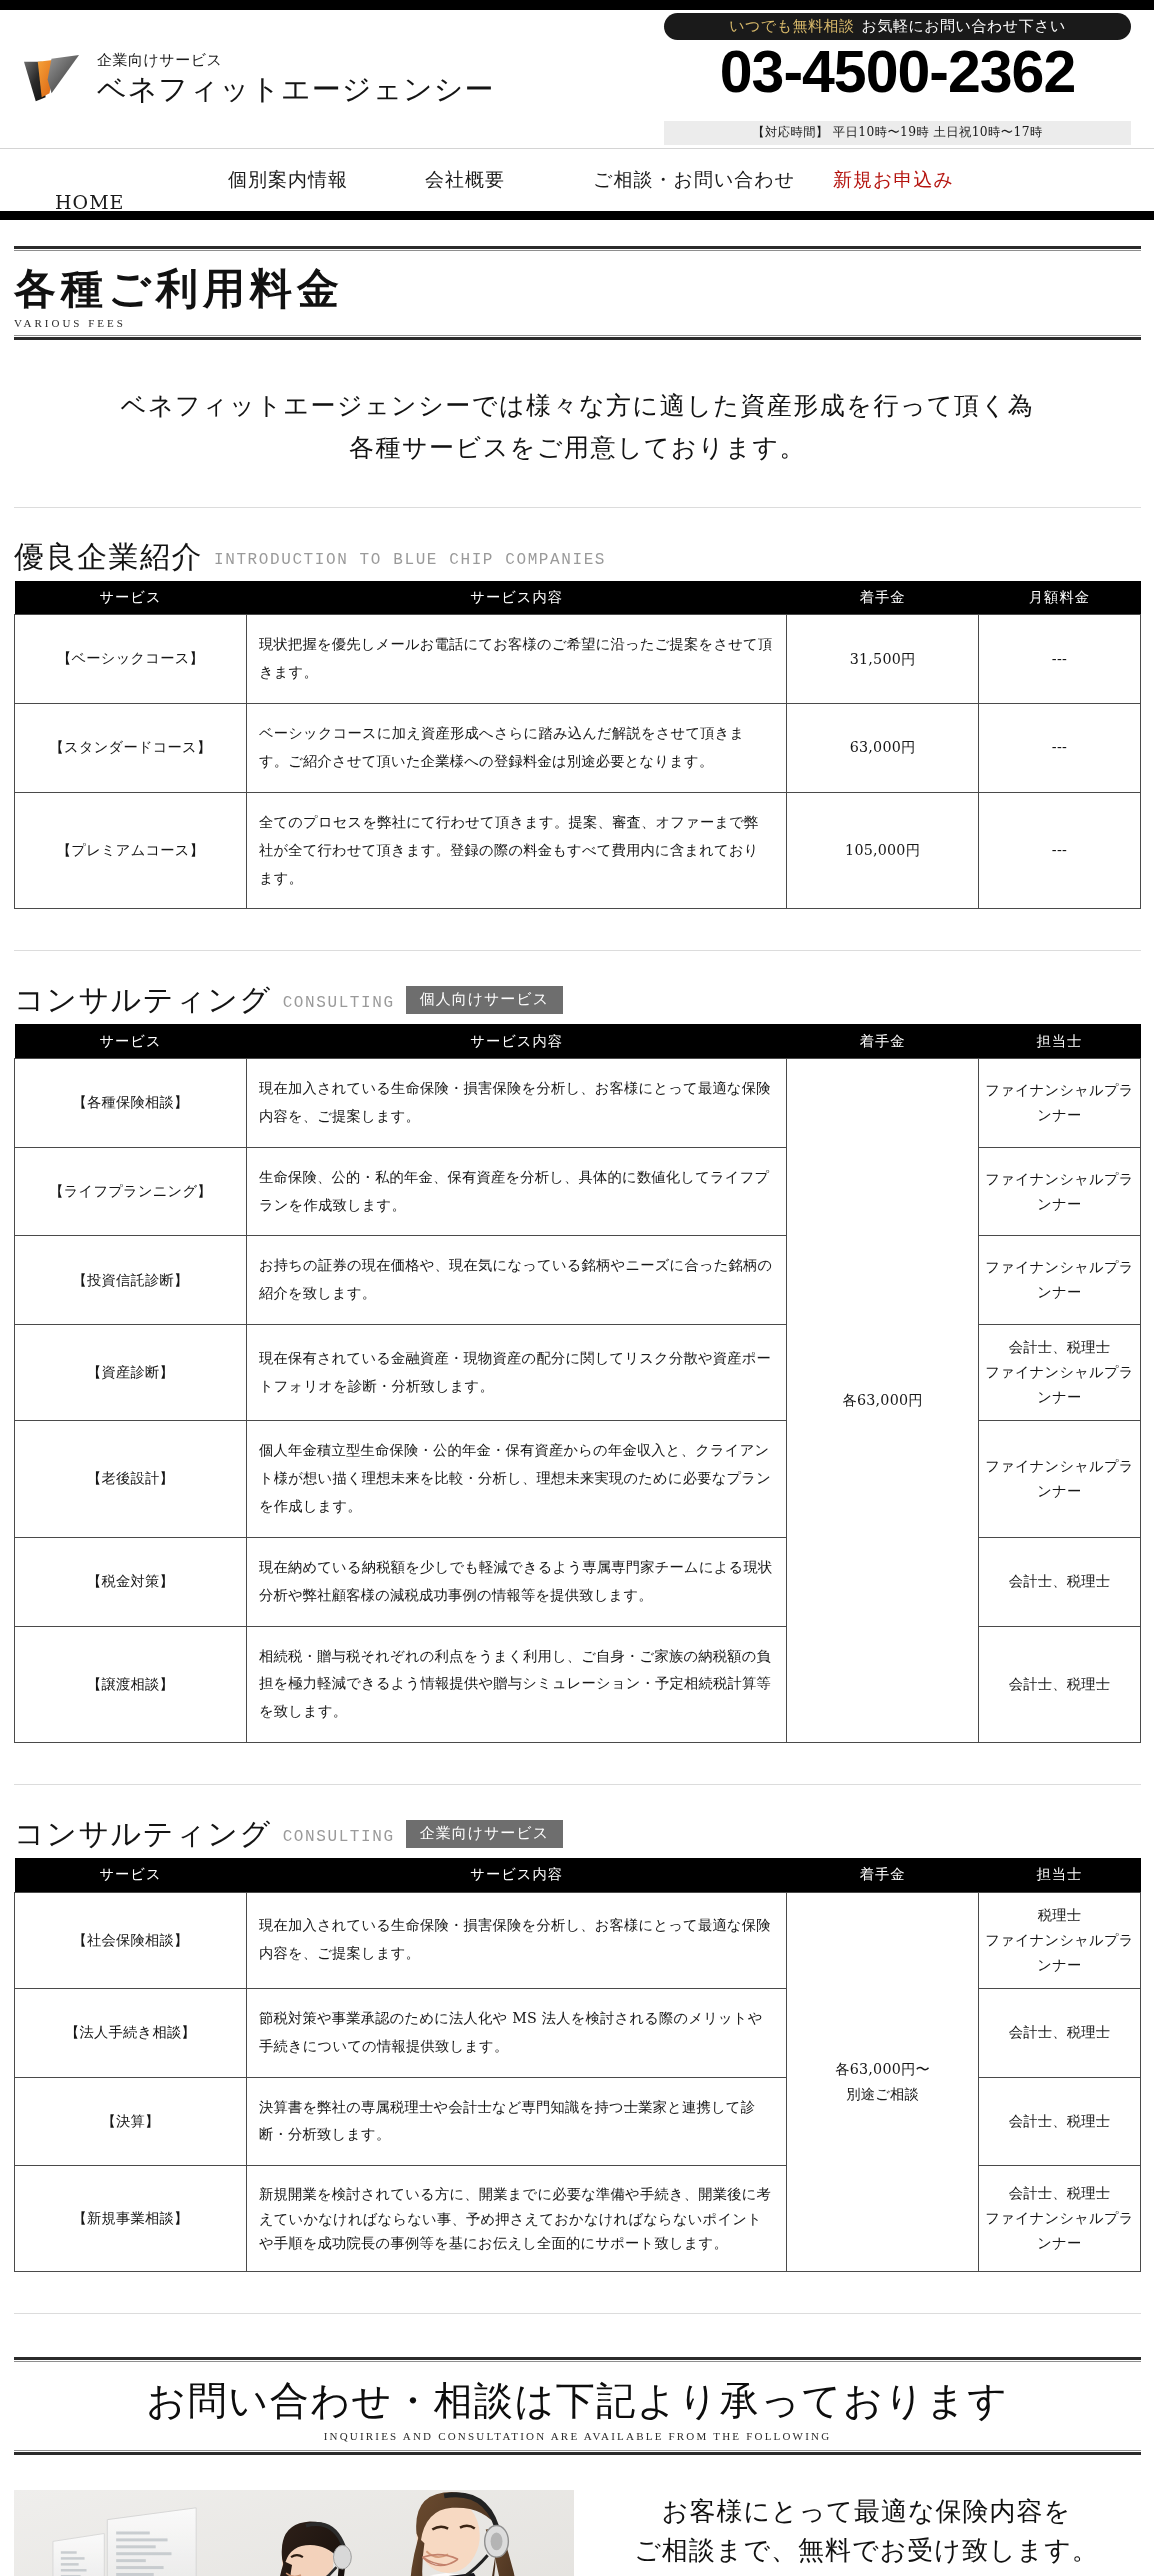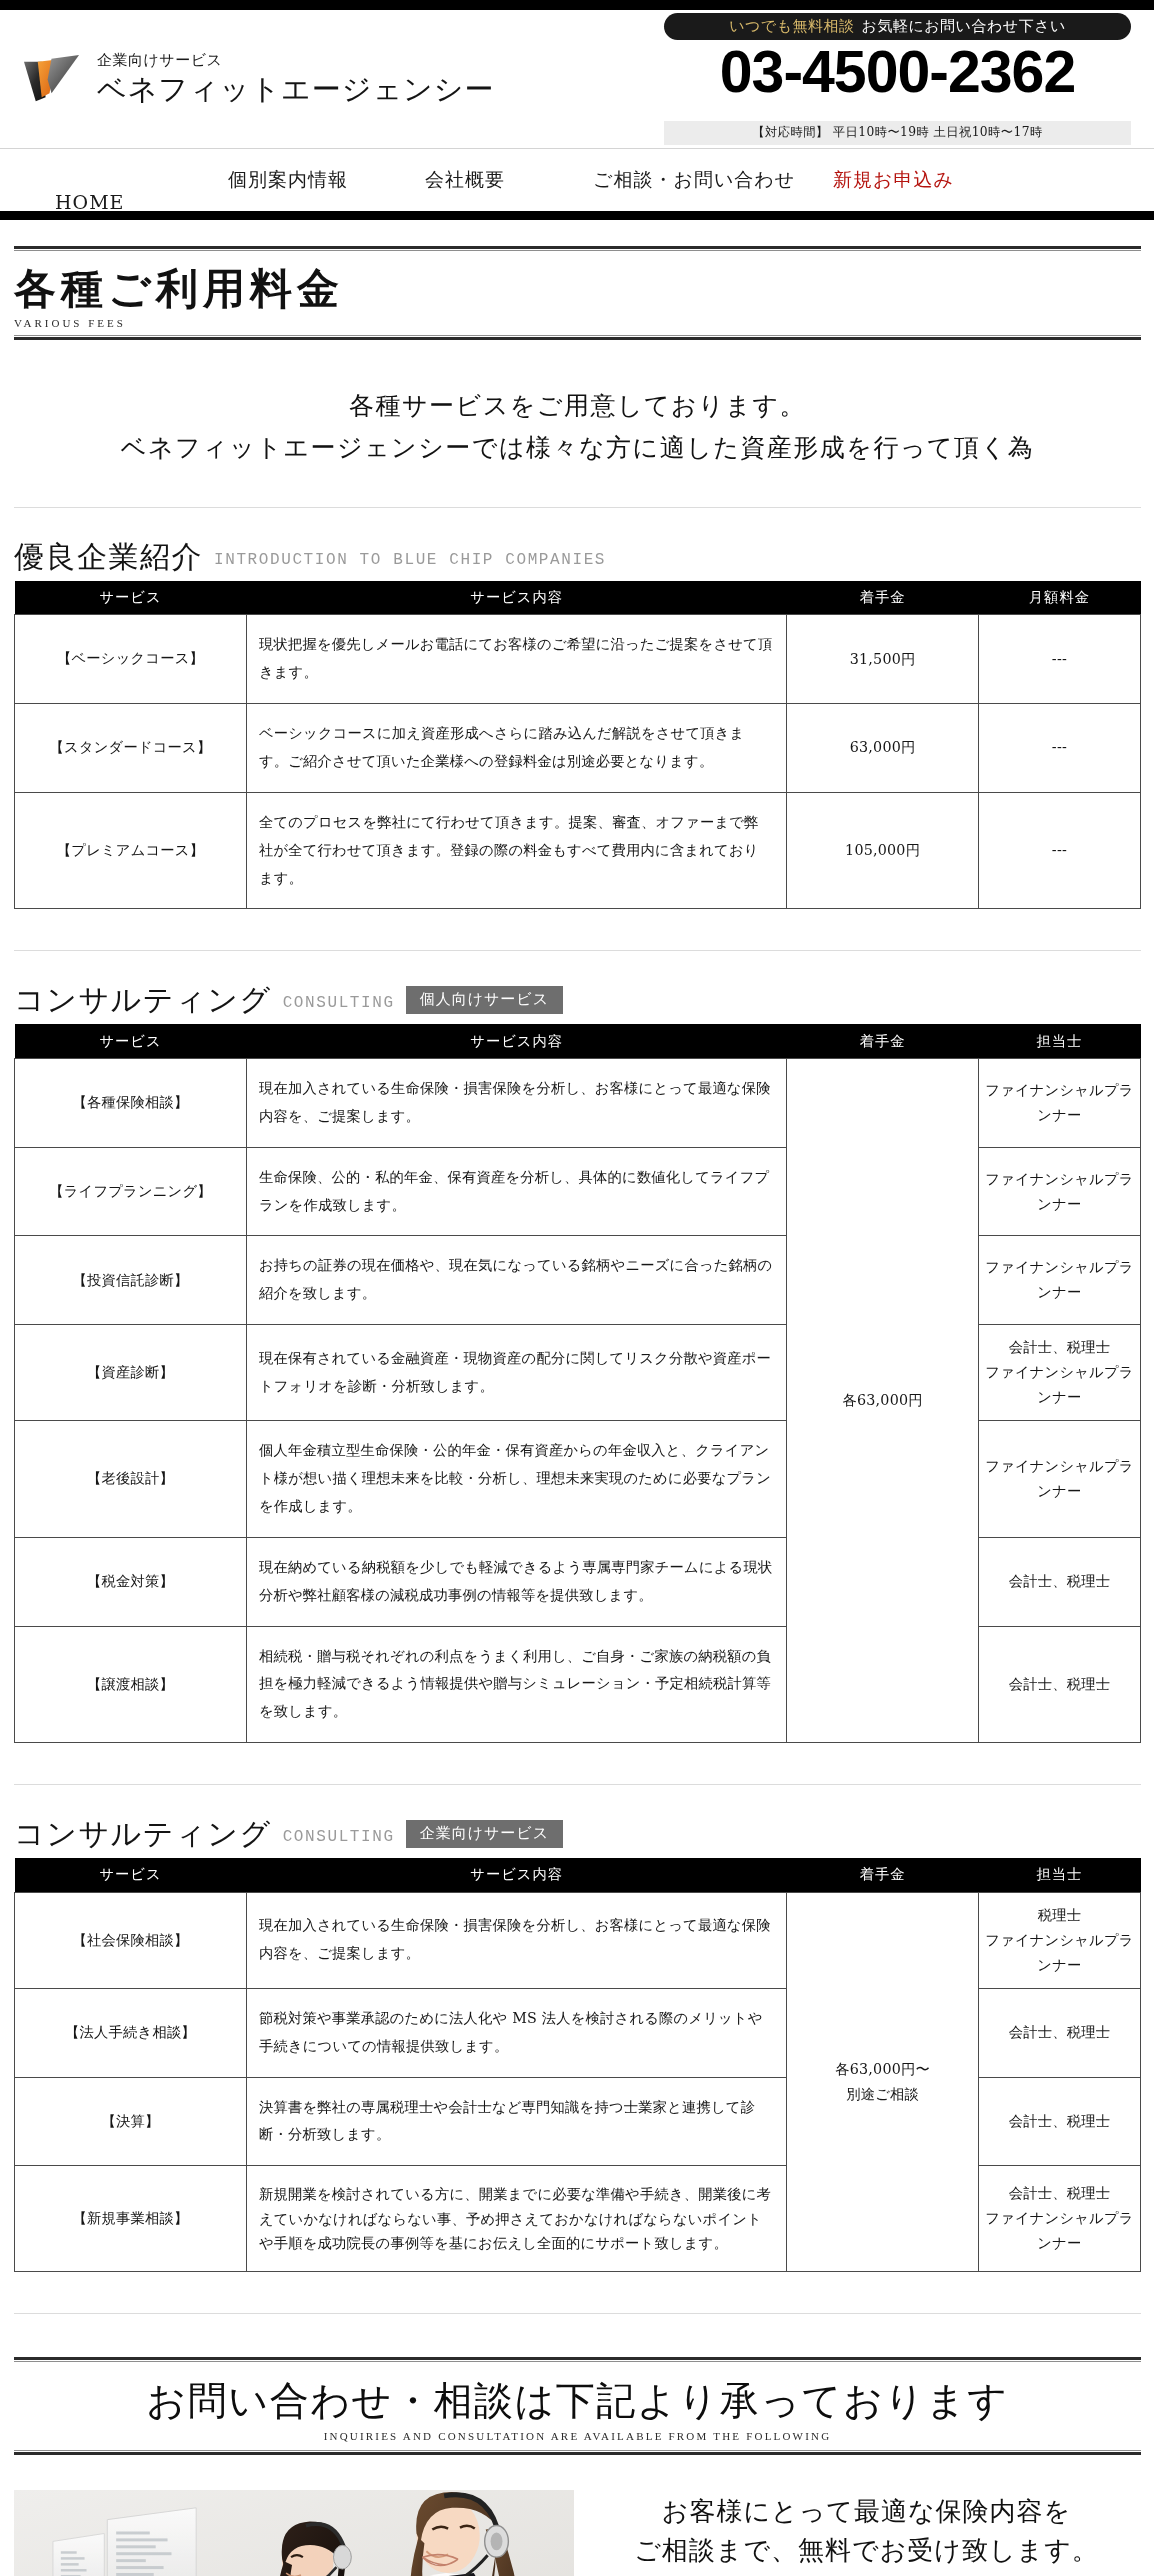--- a/index.html
+++ b/index.html
@@ -364,22 +364,22 @@
   <div class="title-band">
     <div class="rule-double-top"></div>
     <div class="page-title">
       <h1>各種ご利用料金</h1>
       <div class="en">VARIOUS FEES</div>
     </div>
     <div class="rule-double-bottom"></div>
   </div>
 
   <div class="lead">
+    <div>ベネフィットエージェンシーでは様々な方に適した資産形成を行って頂く為</div>
     <div>各種サービスをご用意しております。</div>
-    <div>ベネフィットエージェンシーでは様々な方に適した資産形成を行って頂く為</div>
   </div>
 
   <div class="divider-line"></div>
 
   <div class="section">
     <div class="sec-head">
       <h2>優良企業紹介</h2>
       <span class="sec-en">INTRODUCTION TO BLUE CHIP COMPANIES</span>
     </div>
 

